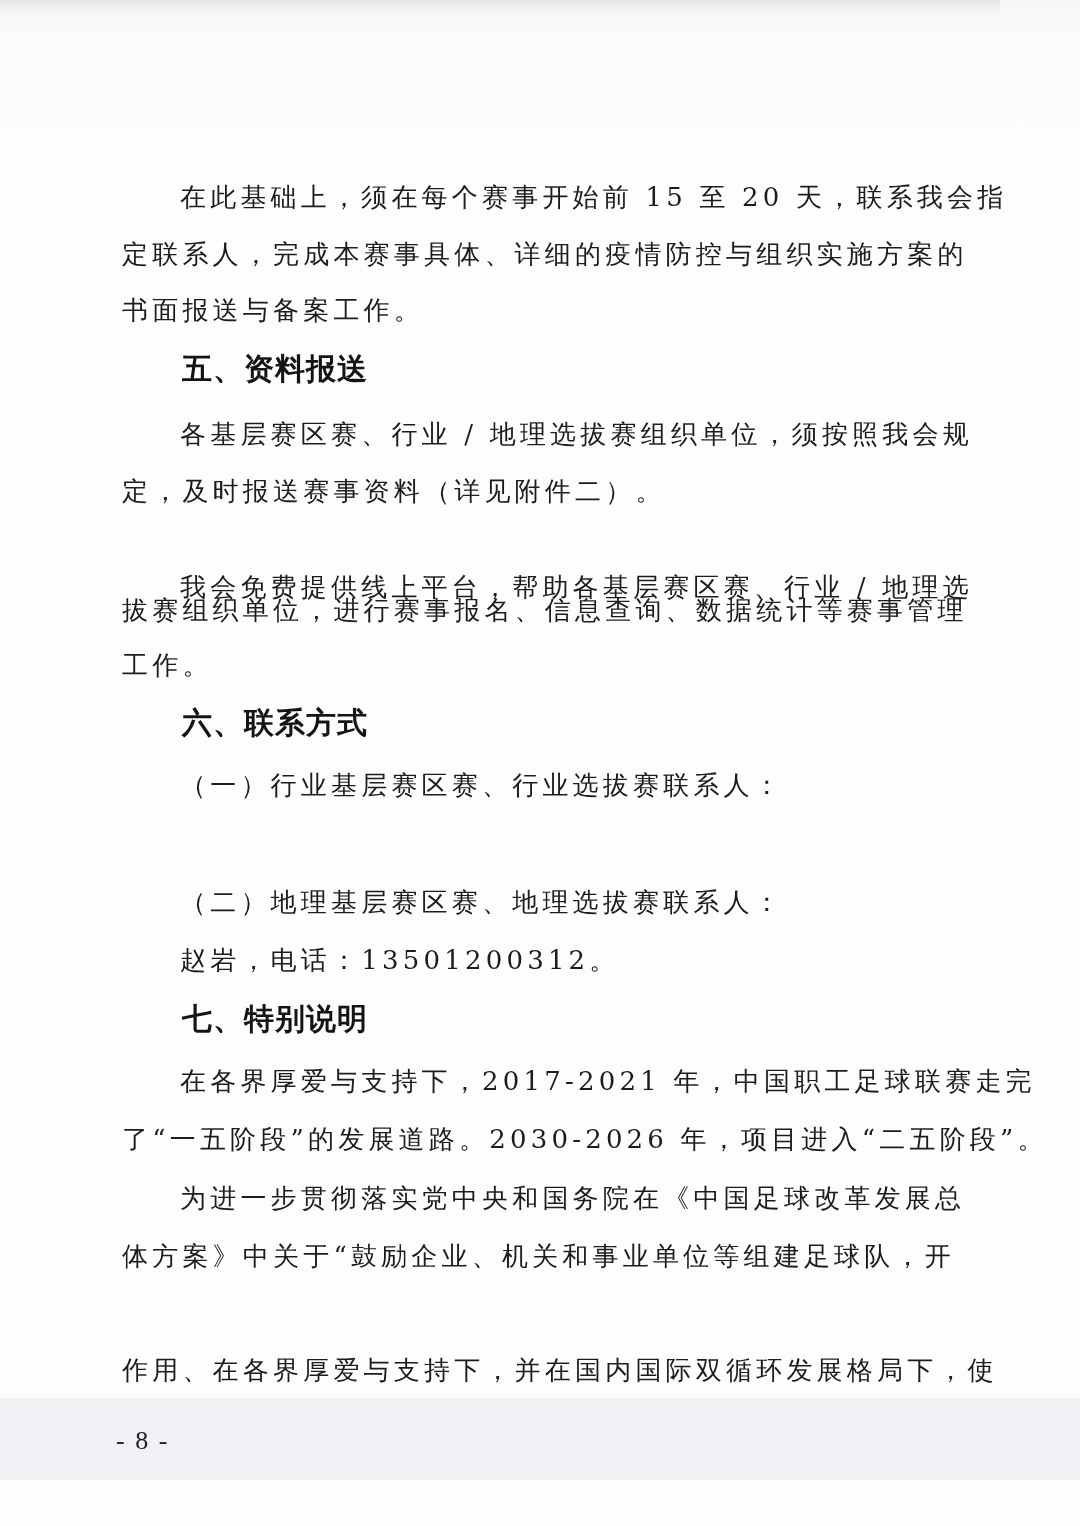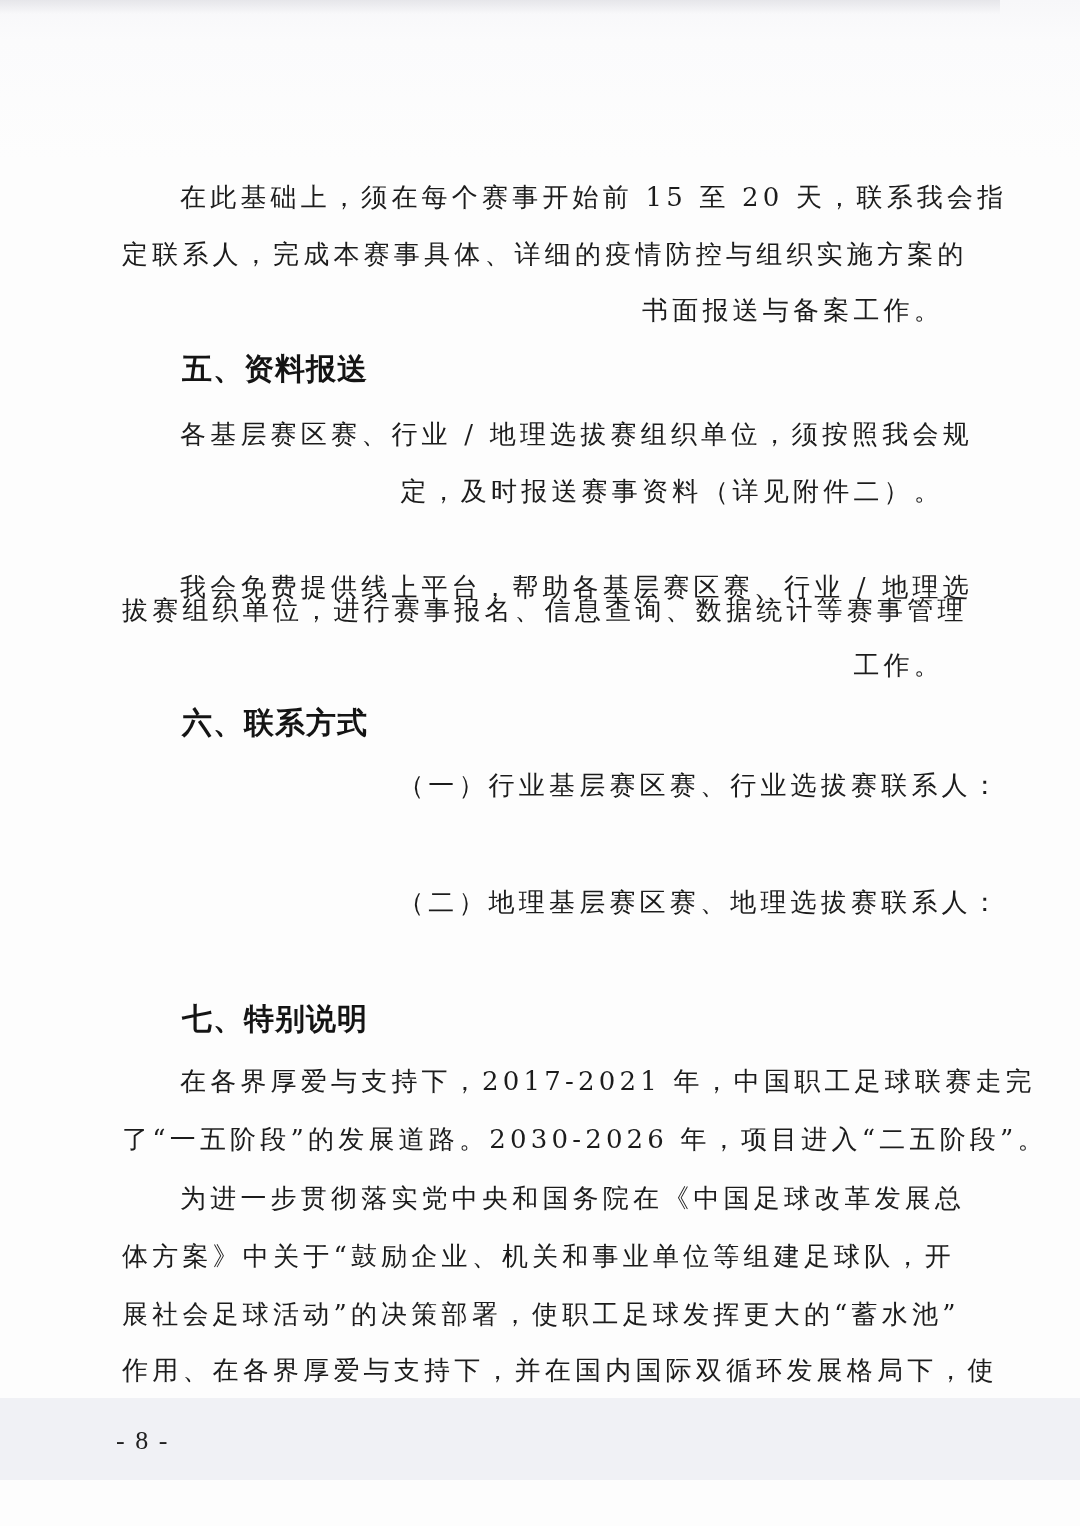--- a/index.html
+++ b/index.html
@@ -14,21 +14,20 @@
     overflow: hidden;
     font-family: "DejaVu Serif", "Liberation Serif", serif;
     color: #1a1a1a;
   }
   .page {
     position: absolute;
     left: 0; top: 0;
     width: 1080px;
     height: 1134px;
     background: linear-gradient(#f7f7f9 0px, #fbfbfc 40px, #fdfdfd 160px);
-    text-align: right;
   }
   .topline {
     position: absolute;
     left: 0; top: 0;
     width: 1000px;
     height: 14px;
     background: linear-gradient(#e6e6ea, rgba(240,240,243,0));
   }
   .line {
     position: absolute;
@@ -87,25 +86,25 @@
   <div class="line indent" style="top:416px;">各基层赛区赛、行业 / 地理选拔赛组织单位，须按照我会规</div>
   <div class="line" style="top:473px;">定，及时报送赛事资料（详见附件二）。</div>
 
   <div class="line indent" style="top:533px;margin-top:36px;">我会免费提供线上平台，帮助各基层赛区赛、行业 / 地理选</div>
   <div class="line" style="top:592px;">拔赛组织单位，进行赛事报名、信息查询、数据统计等赛事管理</div>
   <div class="line" style="top:647px;">工作。</div>
 
   <div class="heading" style="top:705px;">六、联系方式</div>
   <div class="line sub" style="top:767px;">（一）行业基层赛区赛、行业选拔赛联系人：</div>
   <div class="line sub" style="top:884px;">（二）地理基层赛区赛、地理选拔赛联系人：</div>
+  <div class="line sub" style="top:942px;">赵岩，电话：13501200312。</div>
 
   <div class="heading" style="top:1001px;">七、特别说明</div>
   <div class="line indent" style="top:1063px;">在各界厚爱与支持下，2017-2021 年，中国职工足球联赛走完</div>
   <div class="line" style="top:1121px;">了“一五阶段”的发展道路。2030-2026 年，项目进入“二五阶段”。</div>
 
   <div class="line indent" style="top:1180px;">为进一步贯彻落实党中央和国务院在《中国足球改革发展总</div>
   <div class="line" style="top:1238px;">体方案》中关于“鼓励企业、机关和事业单位等组建足球队，开</div>
-  <div class="line" style="top:1296px;">展社会足球活动”的决策部署，使职工足球发挥更大的“蓄水池”</div>
   <div class="line" style="top:1352px;">作用、在各界厚爱与支持下，并在国内国际双循环发展格局下，使</div>
 
   <div class="footer-band"></div>
   <div class="page-number">- 8 -</div>
 </div>
 
 </body></html>

